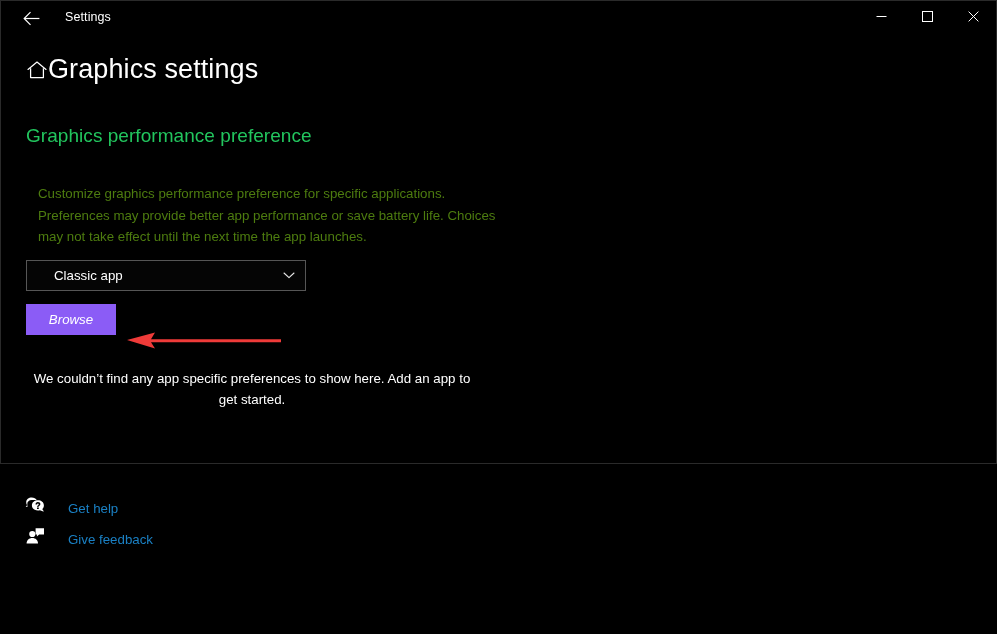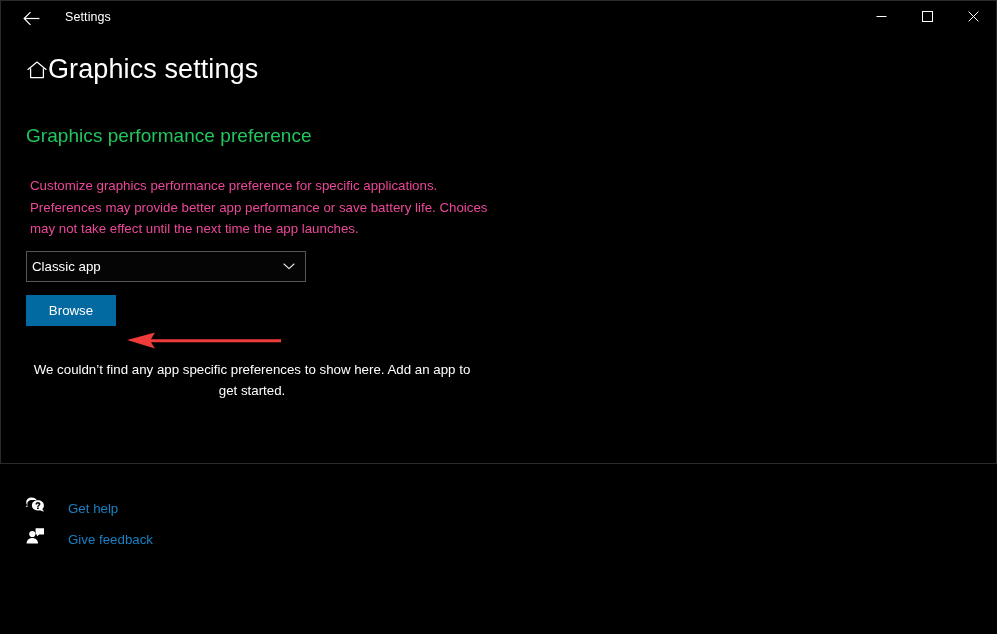--- a/index.html
+++ b/index.html
@@ -94,24 +94,24 @@
   }
   #section-heading {
     font-size: 19px;
     color: #22c55e;
     font-weight: 400;
     letter-spacing: 0.05px;
     margin: 0;
     line-height: 26px;
   }
   #description {
-    margin: 4px;
+    margin: 12px;
     padding-top: 22px;
     font-size: 13.3px;
-    color: #ec4899;
+    color: #4d7c0f;
     line-height: 21.5px;
     width: 460px;
   }
   #dropdown-label {
     padding-top: 25px;
     font-size: 13.3px;
     color: #ffffff;
     line-height: 19px;
   }
 
@@ -121,44 +121,45 @@
     width: 280px;
     height: 31px;
     box-sizing: border-box;
     background: #050505;
     border: 1px solid #565656;
     display: flex;
     align-items: center;
     cursor: pointer;
   }
   #dropdown-value {
-    margin-left: 5px;
+    margin-left: 27px;
     font-size: 13.3px;
     color: #ffffff;
   }
   #dropdown-chevron {
     position: absolute;
     right: 9px;
     top: 50%;
     transform: translateY(-50%);
     width: 14px; height: 14px;
   }
 
   #browse-button {
     margin-top: 13px;
     width: 90px;
     height: 31px;
-    background: #0369a1;
+    background: #8b5cf6;
     border: none;
     color: #ffffff;
     font-family: "Liberation Sans", sans-serif;
     font-size: 13.3px;
     cursor: pointer;
     padding: 0;
     display: block;
+    font-style: italic;
   }
 
   #empty-message {
     margin: 0;
     padding-top: 33px;
     font-size: 13.3px;
     color: #ffffff;
     line-height: 21.5px;
     width: 452px;
     text-align: center;

